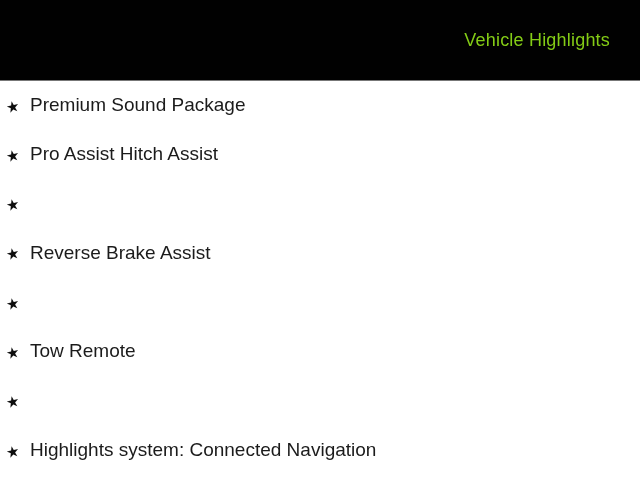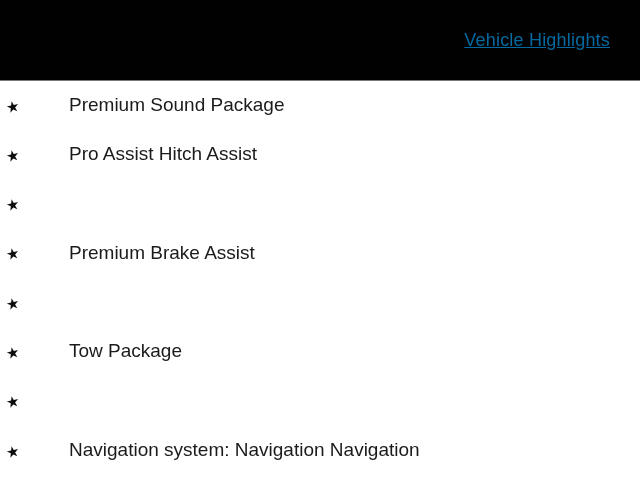--- a/index.html
+++ b/index.html
@@ -18,26 +18,25 @@
     width: 640px;
     height: 81px;
     background: #010101;
     border-bottom: 1px solid #777777;
     display: flex;
     align-items: center;
     justify-content: flex-end;
     padding-right: 30px;
   }
   .header-title {
-    color: #0369a1;
+    color: #84cc16;
     font-size: 18px;
     line-height: 18px;
     letter-spacing: 0.2px;
     white-space: nowrap;
-    text-decoration: underline;
   }
   .highlights-list {
     list-style: none;
     margin: 0;
     padding: 13px 0 0 6px;
   }
   .highlight-item {
     display: flex;
     align-items: center;
     height: 22px;
@@ -55,21 +54,20 @@
     width: 24px;
     flex: 0 0 24px;
     font-size: 15px;
     line-height: 15px;
     color: #0d0d0d;
     transform: rotate(-12deg);
     transform-origin: 45% 55%;
   }
   .highlight-label {
     display: inline-block;
-    margin-left: 39px;
   }
 </style>
 </head>
 <body>
 
 <div class="header-bar">
   <span class="header-title">Vehicle Highlights</span>
 </div>
 
 <ul class="highlights-list">
@@ -79,29 +77,29 @@
   </li>
   <li class="highlight-item">
     <span class="star-icon">★</span>
     <span class="highlight-label">Pro Assist Hitch Assist</span>
   </li>
   <li class="highlight-item">
     <span class="star-icon">★</span>
   </li>
   <li class="highlight-item">
     <span class="star-icon">★</span>
-    <span class="highlight-label">Premium Brake Assist</span>
+    <span class="highlight-label">Reverse Brake Assist</span>
   </li>
   <li class="highlight-item">
     <span class="star-icon">★</span>
   </li>
   <li class="highlight-item">
     <span class="star-icon">★</span>
-    <span class="highlight-label">Tow Package</span>
+    <span class="highlight-label">Tow Remote</span>
   </li>
   <li class="highlight-item">
     <span class="star-icon">★</span>
   </li>
   <li class="highlight-item">
     <span class="star-icon">★</span>
-    <span class="highlight-label">Navigation system: Navigation Navigation</span>
+    <span class="highlight-label">Highlights system: Connected Navigation</span>
   </li>
 </ul>
 
 </body></html>

